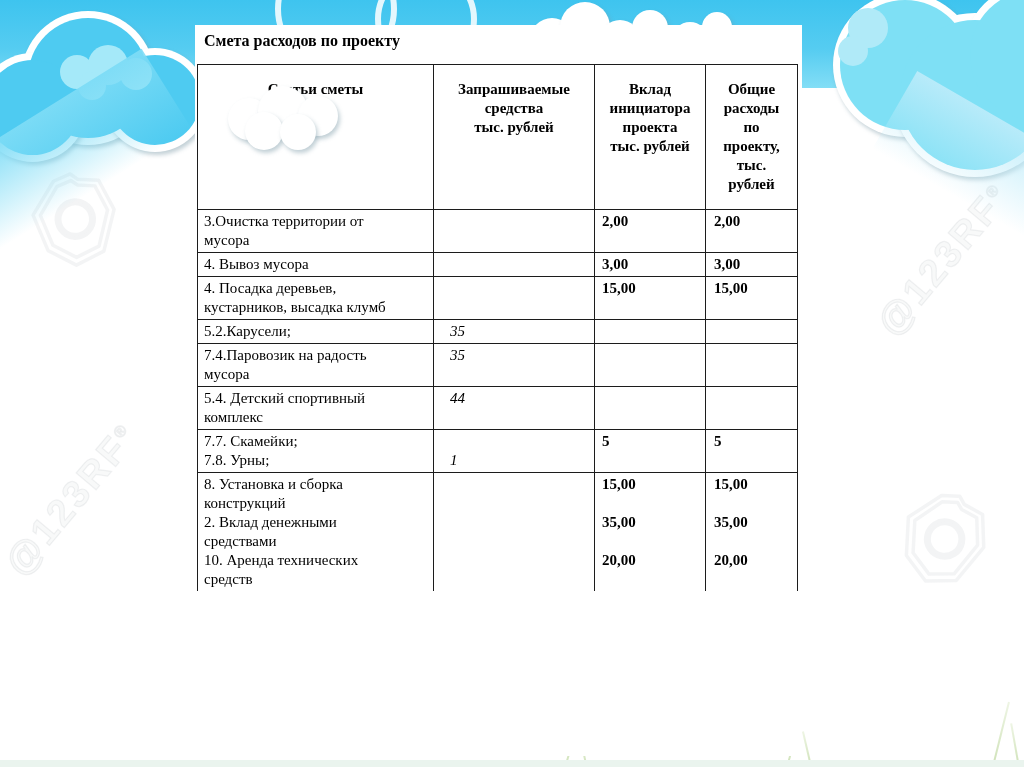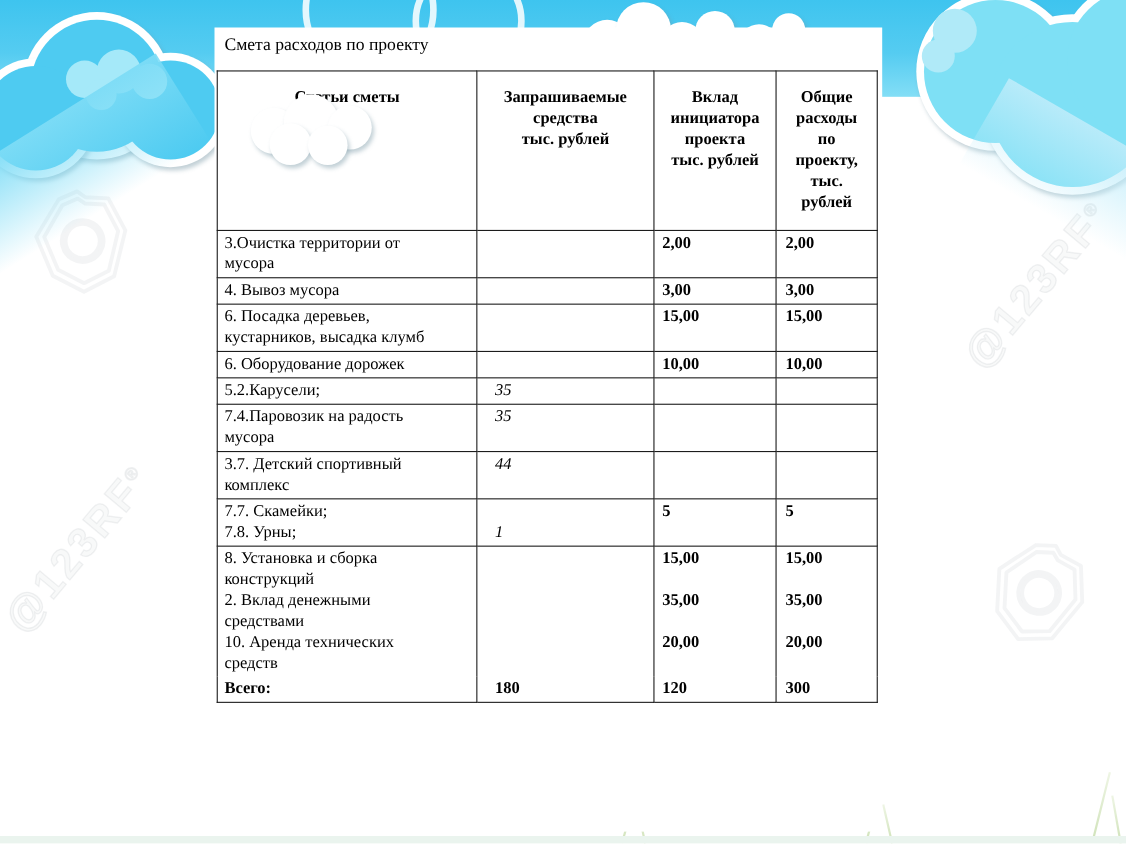--- a/index.html
+++ b/index.html
@@ -19,21 +19,21 @@
   .streak{position:absolute;pointer-events:none;}
 
   
   .wm-text{position:absolute;font-family:"Liberation Sans",sans-serif;font-weight:bold;
            font-size:38px;letter-spacing:3px;color:rgba(120,130,140,0.05);
            -webkit-text-stroke:1.2px rgba(120,130,140,0.10);white-space:nowrap;}
   .wm-logo{position:absolute;opacity:1;}
 
   
   .panel{position:absolute;left:195px;top:25px;width:607px;height:731px;background:#fff;z-index:3;}
-  .panel-title{margin:0;padding:7px 0 0 9px;font-size:16px;font-weight:normal;color:#000;height:22px;}
+  .panel-title{margin:0;padding:7px 0 0 9px;font-size:16px;font-weight:bold;color:#000;height:22px;}
   .tbl-wrap{position:relative;display:inline-block;margin-top:10px;}
   table{border-collapse:collapse;table-layout:fixed;width:600px;margin-left:2px;}
   th,td{border:1px solid #1c1c1c;vertical-align:top;font-size:15px;line-height:19px;
         padding:2px 3px;color:#000;overflow:hidden;}
   th{font-weight:bold;text-align:center;padding:15px 1px;}
   td .ln{min-height:19px;}
   .cell-item{padding-left:6px;}
   .cell-requested{padding-left:16px;}
   .cell-initiator{padding-left:7px;font-weight:bold;}
   .cell-total{padding-left:8px;font-weight:bold;}
@@ -182,45 +182,33 @@
               <td class="cell-requested"></td>
               <td class="cell-initiator">
                 <div class="ln">3,00</div>
               </td>
               <td class="cell-total">
                 <div class="ln">3,00</div>
               </td>
             </tr>
             <tr>
               <td class="cell-item">
-                <div class="ln">6. Посадка деревьев,</div>
+                <div class="ln">4. Посадка деревьев,</div>
                 <div class="ln">кустарников, высадка клумб</div>
               </td>
               <td class="cell-requested"></td>
               <td class="cell-initiator">
                 <div class="ln">15,00</div>
               </td>
               <td class="cell-total">
                 <div class="ln">15,00</div>
               </td>
             </tr>
             <tr>
               <td class="cell-item">
-                <div class="ln">6. Оборудование дорожек</div>
-              </td>
-              <td class="cell-requested"></td>
-              <td class="cell-initiator">
-                <div class="ln">10,00</div>
-              </td>
-              <td class="cell-total">
-                <div class="ln">10,00</div>
-              </td>
-            </tr>
-            <tr>
-              <td class="cell-item">
                 <div class="ln">5.2.Карусели;</div>
               </td>
               <td class="cell-requested style-italic">
                 <div class="ln">35</div>
               </td>
               <td class="cell-initiator"></td>
               <td class="cell-total"></td>
             </tr>
             <tr>
               <td class="cell-item">
@@ -228,21 +216,21 @@
                 <div class="ln">мусора</div>
               </td>
               <td class="cell-requested style-italic">
                 <div class="ln">35</div>
               </td>
               <td class="cell-initiator"></td>
               <td class="cell-total"></td>
             </tr>
             <tr>
               <td class="cell-item">
-                <div class="ln">3.7. Детский спортивный</div>
+                <div class="ln">5.4. Детский спортивный</div>
                 <div class="ln">комплекс</div>
               </td>
               <td class="cell-requested style-italic">
                 <div class="ln">44</div>
               </td>
               <td class="cell-initiator"></td>
               <td class="cell-total"></td>
             </tr>
             <tr>
               <td class="cell-item">
@@ -278,34 +266,20 @@
                 <div class="ln">20,00</div>
               </td>
               <td class="cell-total no-bb">
                 <div class="ln">15,00</div>
                 <div class="ln">&nbsp;</div>
                 <div class="ln">35,00</div>
                 <div class="ln">&nbsp;</div>
                 <div class="ln">20,00</div>
               </td>
             </tr>
-            <tr>
-              <td class="cell-item style-bold no-bt">
-                <div class="ln">Всего:</div>
-              </td>
-              <td class="cell-requested style-bold no-bt">
-                <div class="ln">180</div>
-              </td>
-              <td class="cell-initiator no-bt">
-                <div class="ln">120</div>
-              </td>
-              <td class="cell-total no-bt">
-                <div class="ln">300</div>
-              </td>
-            </tr>
           </tbody>
       </table>
       
       
       
     </div>
   </div>
 
   <div class="front-bubbles" style="left:0;top:0;">
     <span class="circ w" style="left:228px;top:98px;width:42px;height:42px;"></span>

